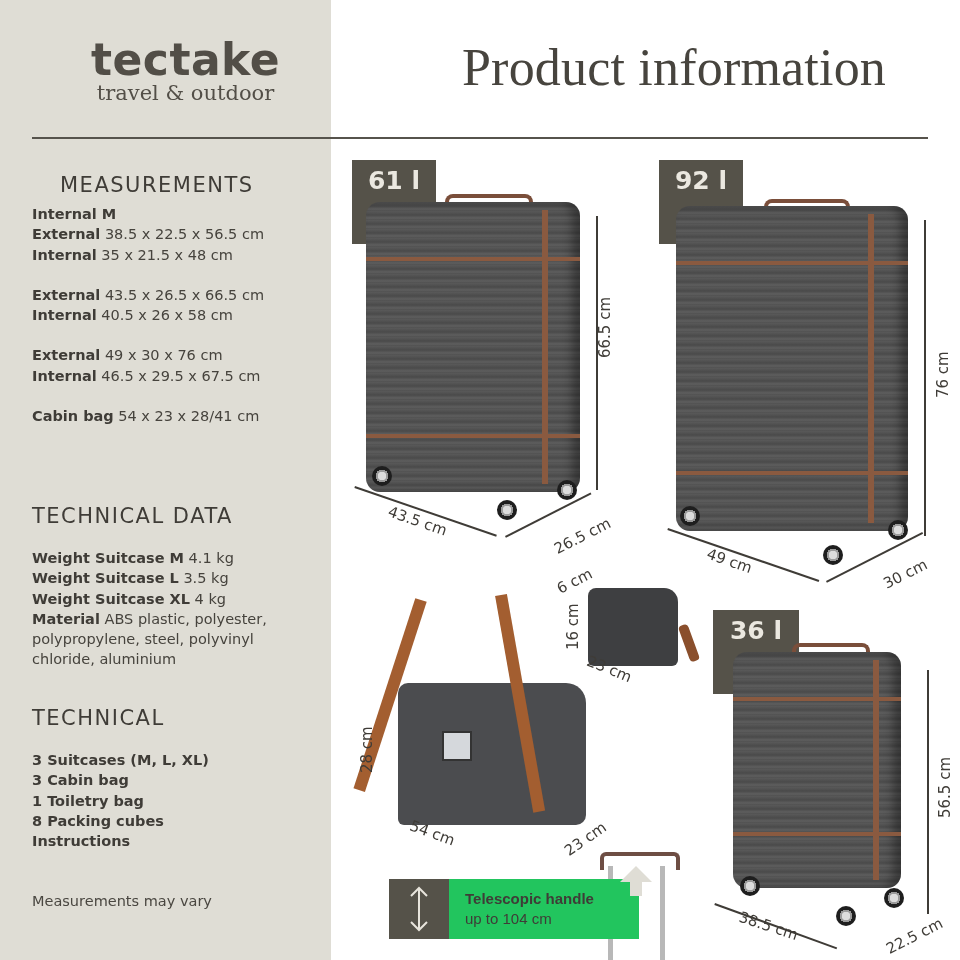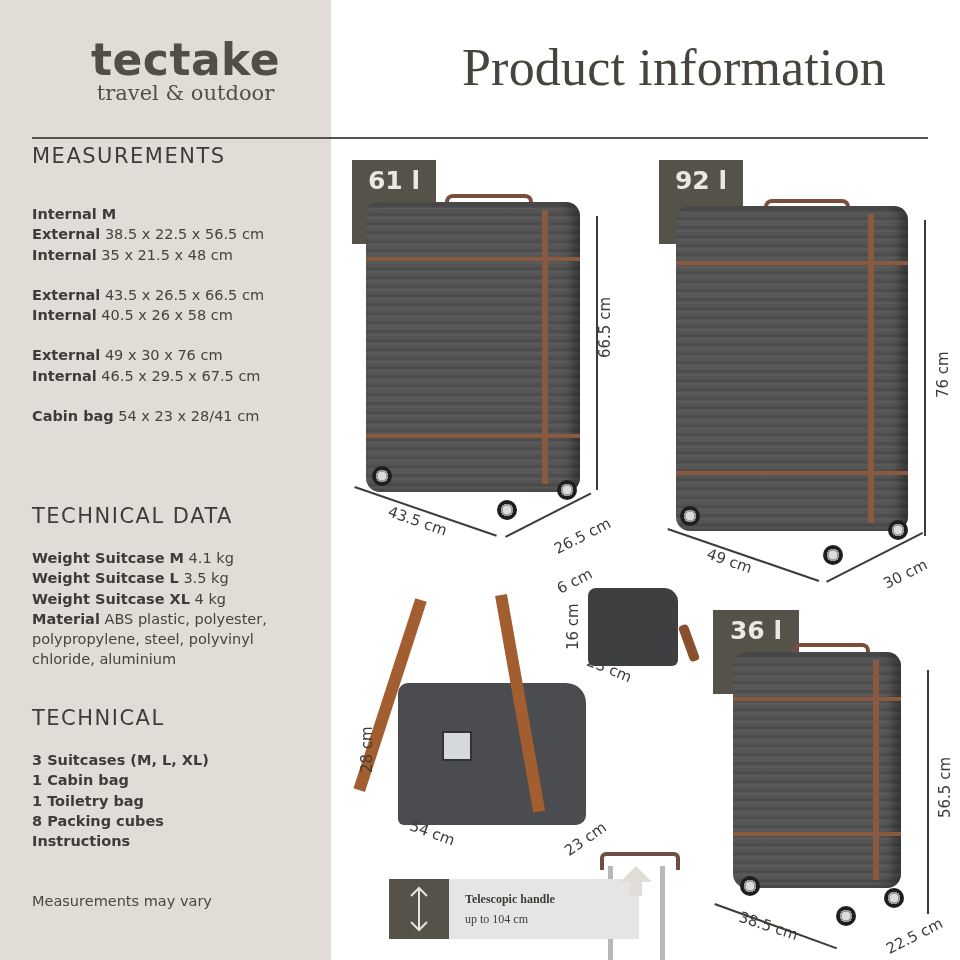--- a/index.html
+++ b/index.html
@@ -18,37 +18,37 @@
   .vol-badge{position:absolute;background:#555249;color:#ebe8e0;font-family:"DejaVu Sans",sans-serif;font-weight:bold;font-size:25px;display:flex;align-items:flex-start;justify-content:center;padding-top:6px;box-sizing:border-box;}
   .dim{position:absolute;font-family:"DejaVu Sans",sans-serif;font-size:15px;color:#3f3c37;white-space:nowrap;}
   .case{position:absolute;border-radius:14px;background:repeating-linear-gradient(180deg,#595959 0px,#4a4a4a 4px,#5e5e5e 7px,#505050 9px);box-shadow:inset -8px 0 10px rgba(0,0,0,0.35);}
   .case .band{position:absolute;left:0;right:0;height:4px;background:#8a5a40;}
   .zip{position:absolute;top:8px;bottom:8px;width:6px;background:#8a5a40;}
   .handle-top{position:absolute;height:10px;border:4px solid #7a4e3a;border-bottom:none;border-radius:8px 8px 0 0;}
   .wheel{position:absolute;width:20px;height:20px;border-radius:50%;background:radial-gradient(circle,#dcdcdc 0 30%,#9a9a9a 31% 45%,#1e1e1e 46%);}
   .line{position:absolute;background:#3f3c37;transform-origin:0 0;}
   .tele{position:absolute;left:389px;top:879px;width:250px;height:60px;display:flex;}
   .tele-icon{width:60px;height:60px;background:#555249;display:flex;align-items:center;justify-content:center;}
-  .tele-text{flex:1;background:#e5e5e5;padding:10px 0 0 16px;box-sizing:border-box;font-family:Liberation Serif, serif;font-size:12px;line-height:20px;color:#3f3c37;}
+  .tele-text{flex:1;background:#22c55e;padding:10px 0 0 16px;box-sizing:border-box;font-family:Liberation Sans, sans-serif;font-size:15px;line-height:20px;color:#3f3c37;}
   .bag{position:absolute;}
 </style>
 </head>
 <body>
 
 <div class="sidebar"></div>
 
 <div class="brand">
   <div class="brand-name">tectake</div>
   <div class="brand-tag">travel &amp; outdoor</div>
 </div>
 
 <div class="page-title">Product information</div>
 <div class="rule"></div>
 
-<div class="section-head" style="top:144px;">MEASUREMENTS</div>
+<div class="section-head" style="top:173px;margin-left:28px;">MEASUREMENTS</div>
 <div class="block" style="top:204px;">
   <div>
     <div><b>Internal M</b></div>
     <div><b>External</b> <span>38.5 x 22.5 x 56.5 cm</span></div>
     <div><b>Internal</b> <span>35 x 21.5 x 48 cm</span></div>
   </div>
   <div class="gap"></div>
   <div>
     <div><b>External</b> <span>43.5 x 26.5 x 66.5 cm</span></div>
     <div><b>Internal</b> <span>40.5 x 26 x 58 cm</span></div>
@@ -68,21 +68,21 @@
   <div><b>Weight Suitcase L</b> <span>3.5 kg</span></div>
   <div><b>Weight Suitcase XL</b> <span>4 kg</span></div>
   <div><b>Material</b> <span>ABS plastic, polyester,</span></div>
   <div>polypropylene, steel, polyvinyl</div>
   <div>chloride, aluminium</div>
 </div>
 
 <div class="section-head" style="top:706px;">TECHNICAL</div>
 <div class="block" style="top:750px;font-weight:bold;color:#3f3c37;">
   <div>3 Suitcases (M, L, XL)</div>
-  <div>1 Cabin bag</div>
+  <div>3 Cabin bag</div>
   <div>1 Toiletry bag</div>
   <div>8 Packing cubes</div>
   <div>Instructions</div>
 </div>
 
 <div class="note">Measurements may vary</div>
 
 <div class="vol-badge" style="left:352px;top:160px;width:84px;height:84px;">
     <span>61 l</span>
   </div>

